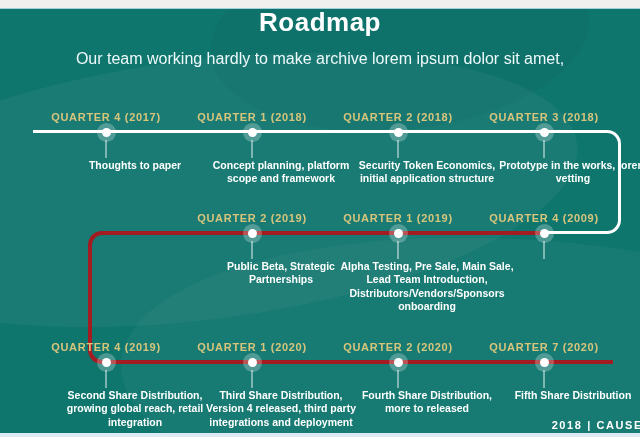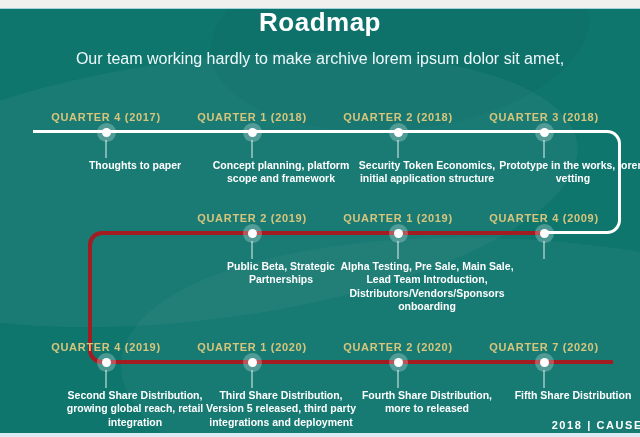--- a/index.html
+++ b/index.html
@@ -173,21 +173,21 @@
     <div class="tl-item c0">
       <div class="q-label">QUARTER 4 (2019)</div>
       <div class="node"></div>
       <div class="connector"></div>
       <div class="desc">Second Share Distribution, growing global reach, retail integration</div>
     </div>
     <div class="tl-item c1">
       <div class="q-label">QUARTER 1 (2020)</div>
       <div class="node"></div>
       <div class="connector"></div>
-      <div class="desc">Third Share Distribution, Version 5 released, third party integrations and deployment</div>
+      <div class="desc">Third Share Distribution, Version 4 released, third party integrations and deployment</div>
     </div>
     <div class="tl-item c2">
       <div class="q-label">QUARTER 2 (2020)</div>
       <div class="node"></div>
       <div class="connector"></div>
       <div class="desc">Fourth Share Distribution, more to released</div>
     </div>
     <div class="tl-item c3">
       <div class="q-label">QUARTER 7 (2020)</div>
       <div class="node"></div>

